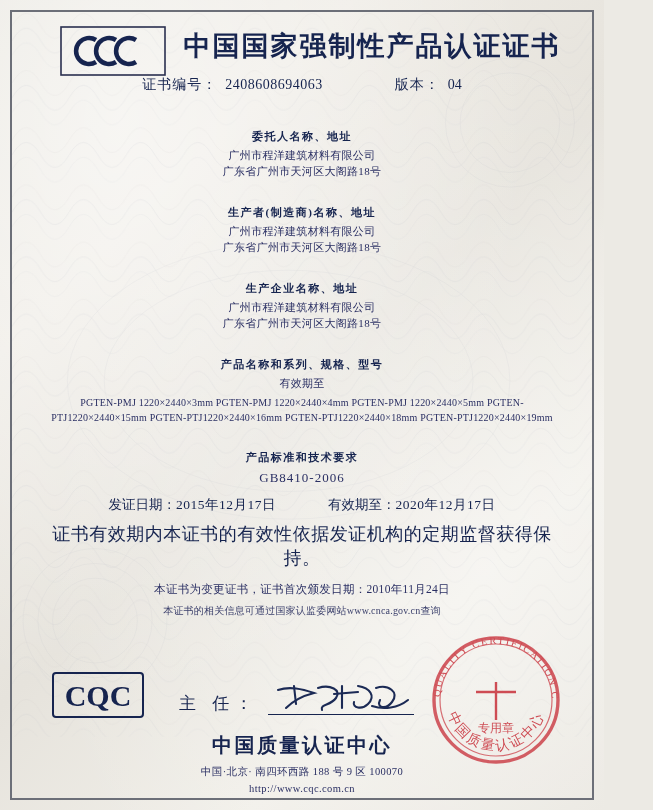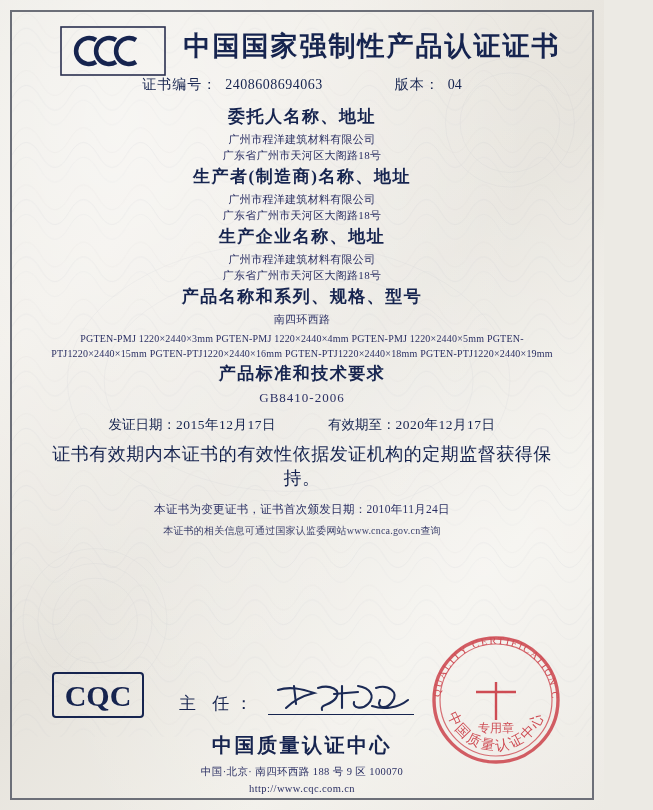--- a/index.html
+++ b/index.html
@@ -78,25 +78,25 @@
   .version-value { margin-left: 8px; }
 
   
   .body {
     position: absolute;
     left: 40px; right: 40px;
     top: 104px;
     text-align: center;
   }
   .sec-title {
-    font-size: 17px;
+    font-size: 11px;
     font-weight: bold;
     letter-spacing: 1.5px;
     color: #16244f;
-    margin-top: 1px;
+    margin-top: 25px;
     margin-bottom: 4px;
   }
   .sec-line {
     font-size: 11px;
     color: #2a2f63;
     line-height: 1.45;
     letter-spacing: 0.3px;
   }
   .prod-list {
     font-size: 10px;
@@ -276,21 +276,21 @@
 
     <div class="sec-title">生产者(制造商)名称、地址</div>
     <div class="sec-line">广州市程洋建筑材料有限公司</div>
     <div class="sec-line">广东省广州市天河区大阁路18号</div>
 
     <div class="sec-title">生产企业名称、地址</div>
     <div class="sec-line">广州市程洋建筑材料有限公司</div>
     <div class="sec-line">广东省广州市天河区大阁路18号</div>
 
     <div class="sec-title">产品名称和系列、规格、型号</div>
-    <div class="sec-line">南四环西路</div>
+    <div class="sec-line">有效期至</div>
     <div class="prod-list">PGTEN-PMJ 1220×2440×3mm PGTEN-PMJ 1220×2440×4mm PGTEN-PMJ 1220×2440×5mm PGTEN-PTJ1220×2440×15mm PGTEN-PTJ1220×2440×16mm PGTEN-PTJ1220×2440×18mm PGTEN-PTJ1220×2440×19mm</div>
 
     <div class="sec-title">产品标准和技术要求</div>
     <div class="std-value">GB8410-2006</div>
 
 
     <div class="dates-row">
       <span>发证日期：</span>
       <span class="date-val">2015年12月17日</span>
       <span class="gap"></span>

